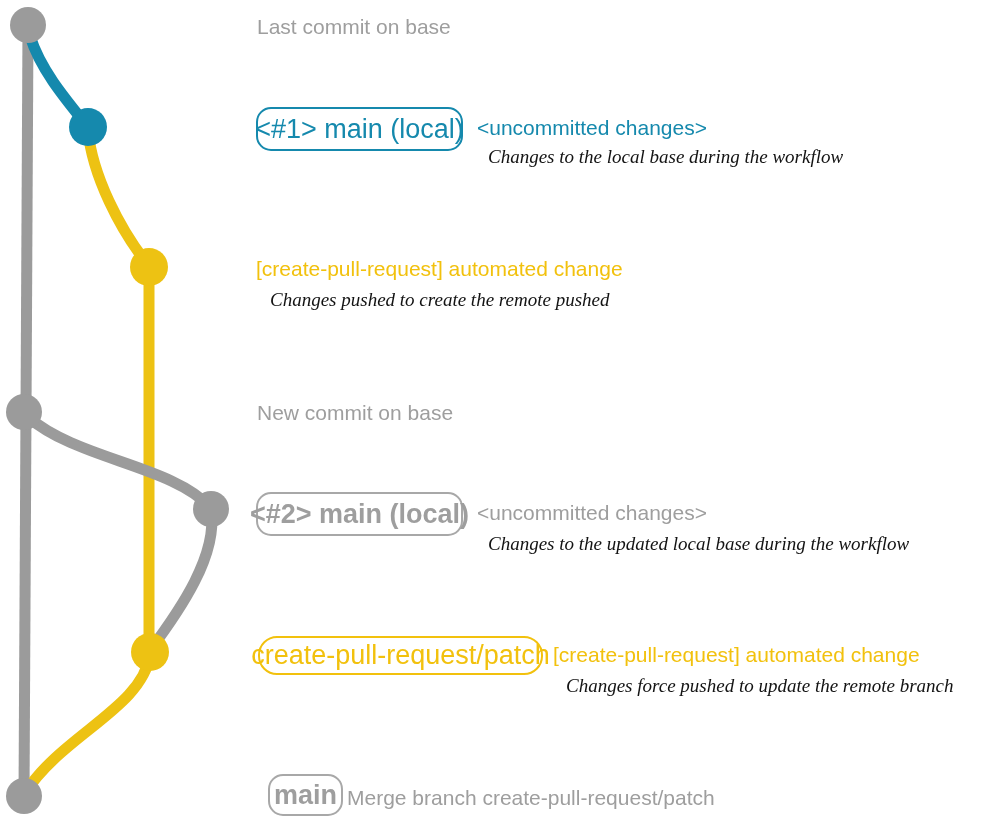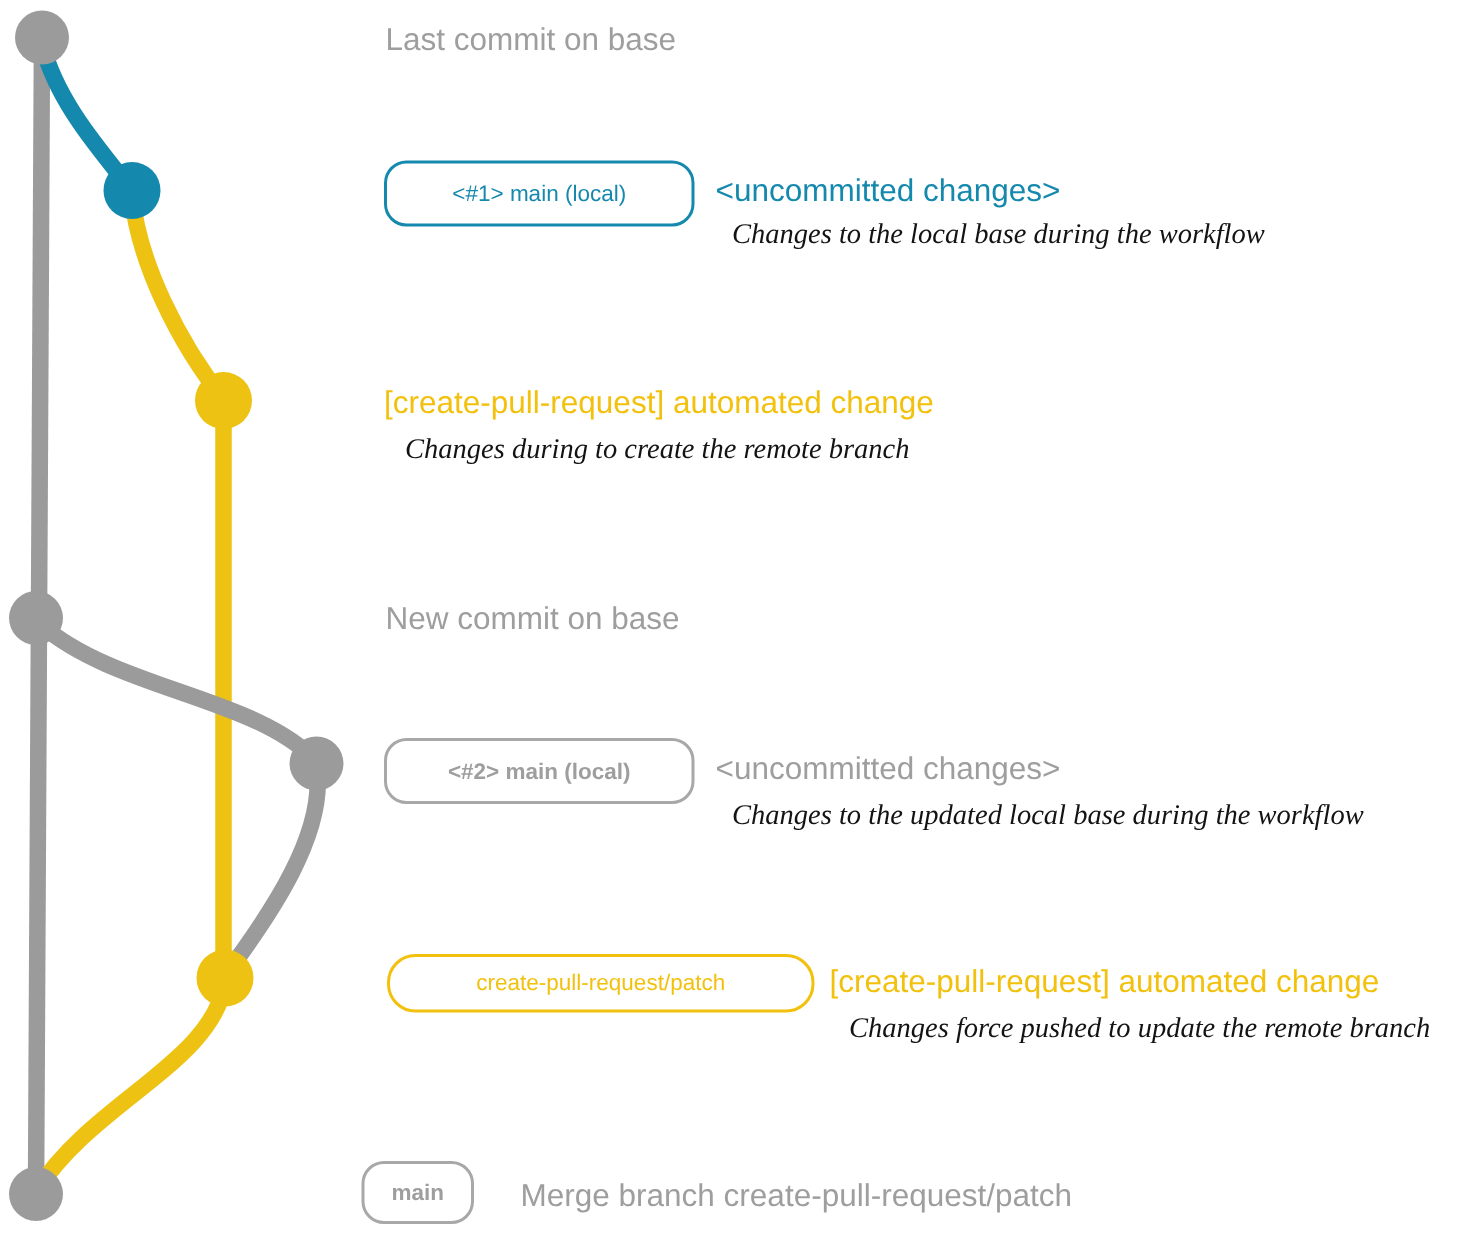--- a/index.html
+++ b/index.html
@@ -49,21 +49,21 @@
   }
 
   .badge {
     position: absolute;
     display: flex;
     align-items: center;
     justify-content: center;
     box-sizing: border-box;
     border-radius: 15px;
     border: 2px solid;
-    font-size: 15px;
+    font-size: 27px;
     white-space: nowrap;
     background: #ffffff;
   }
   .badge-blue   { border-color: var(--blue);        color: var(--blue); }
   .badge-gray   { border-color: var(--badge-gray);  color: var(--text-gray); font-weight: bold; }
   .badge-yellow { border-color: var(--yellow-text); color: var(--yellow-text); border-radius: 19px; }
 </style>
 </head>
 <body>
 
@@ -93,34 +93,34 @@
 
   <div class="label gray-text" style="left:257px;top:14px">Last commit on base</div>
 
   <div class="badge badge-blue" style="left:256px;top:107px;width:207px;height:44px">
     <span>&lt;#1&gt; main (local)</span>
   </div>
   <div class="label blue-text" style="left:477px;top:115px">&lt;uncommitted changes&gt;</div>
   <div class="caption" style="left:488px;top:145px">Changes to the local base during the workflow</div>
 
   <div class="label yellow-text" style="left:256px;top:256px">[create-pull-request] automated change</div>
-  <div class="caption" style="left:270px;top:288px">Changes during to create the remote branch</div>
+  <div class="caption" style="left:270px;top:288px">Changes pushed to create the remote pushed</div>
 
   <div class="label gray-text" style="left:257px;top:400px">New commit on base</div>
 
   <div class="badge badge-gray" style="left:256px;top:492px;width:207px;height:44px">
     <span>&lt;#2&gt; main (local)</span>
   </div>
   <div class="label gray-text" style="left:477px;top:500px">&lt;uncommitted changes&gt;</div>
   <div class="caption" style="left:488px;top:532px">Changes to the updated local base during the workflow</div>
 
   <div class="badge badge-yellow" style="left:258px;top:636px;width:285px;height:39px">
     <span>create-pull-request/patch</span>
   </div>
   <div class="label yellow-text" style="left:553px;top:642px">[create-pull-request] automated change</div>
   <div class="caption" style="left:566px;top:674px">Changes force pushed to update the remote branch</div>
 
-  <div class="badge badge-gray" style="left:241px;top:774px;width:75px;height:42px">
+  <div class="badge badge-gray" style="left:268px;top:774px;width:75px;height:42px">
     <span>main</span>
   </div>
   <div class="label gray-text" style="left:347px;top:785px">Merge branch create-pull-request/patch</div>
 
 </div>
 
 </body></html>

